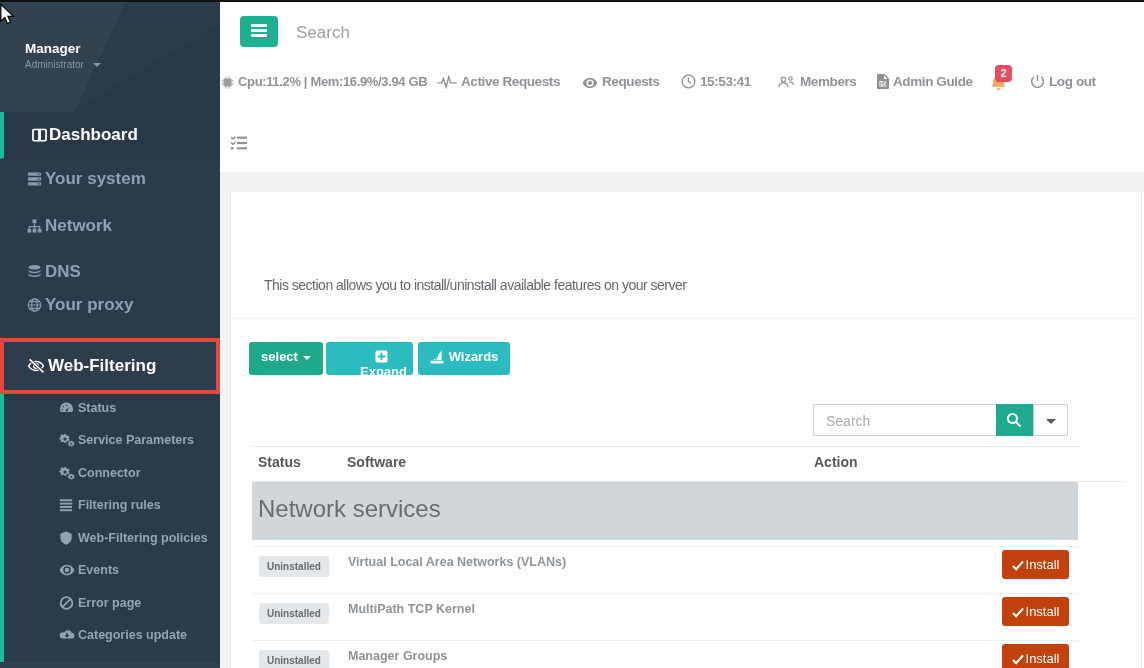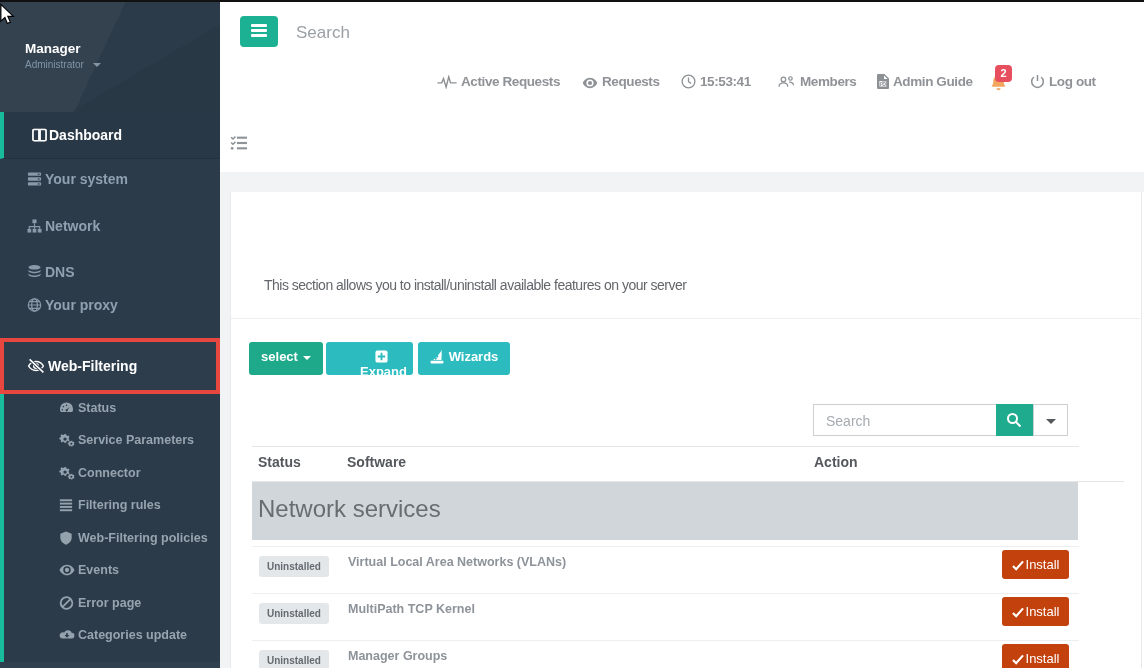--- a/index.html
+++ b/index.html
@@ -18,21 +18,21 @@
   background:linear-gradient(115deg, rgba(255,255,255,0.03) 46%, rgba(0,0,0,0.02) 46%); }
 #userarea .poly2 { position:absolute; left:0; top:0; width:220px; height:113px;
   clip-path:polygon(100% 20%, 100% 100%, 30% 100%); background:rgba(0,0,0,0.05); }
 #uname { position:absolute; left:25px; top:39px; font-size:13.5px; font-weight:bold; color:#fff; }
 #urole { position:absolute; left:25px; top:57px; font-size:10px; color:#8095a9; }
 #urole .caret { display:inline-block; width:0; height:0; border-left:4px solid transparent;
   border-right:4px solid transparent; border-top:4px solid #8496a5; margin-left:6px; vertical-align:middle; }
 
 .mitem { position:absolute; left:0; width:220px; height:46px; }
 .mitem .lab { position:absolute; left:45px; top:50%; transform:translateY(-50%);
-  font-size:14px; font-weight:bold; color:#8fa0b0; white-space:nowrap; }
+  font-size:17px; font-weight:bold; color:#8fa0b0; white-space:nowrap; }
 .mitem svg { position:absolute; left:27px; top:50%; transform:translateY(-50%); }
 .mitem.active .lab { color:#fff; }
 
 #mi-dash { top:110px; height:47px; background:#293847; border-left:4px solid #18bc9c; border-bottom:1px solid #243240; }
 #mi-dash svg { left:28px; }
 #mi-sys  { top:154px; }
 #mi-net  { top:201px; }
 #mi-dns  { top:247px; }
 #mi-proxy{ top:280px;text-decoration:underline; }
 #mi-webf { top:341px; background:#2e3d4c; }
@@ -273,20 +273,33 @@
   </div>
 
   <div class="abs" id="navbar">
     <div id="hamb">
         <div class="b b1"></div>
         <div class="b b2"></div>
         <div class="b b3"></div>
       </div>
     <div id="searchph">Search</div>
 
+    <div class="stat" id="st-cpu"><svg width="13" height="13" viewBox="0 0 16 16">
+          <g fill="#9b9ea1">
+            <rect x="3" y="3" width="10" height="10" rx="1"></rect>
+            <rect x="5.5" y="0.5" width="1.4" height="2.5"></rect>
+            <rect x="9.1" y="0.5" width="1.4" height="2.5"></rect>
+            <rect x="5.5" y="13" width="1.4" height="2.5"></rect>
+            <rect x="9.1" y="13" width="1.4" height="2.5"></rect>
+            <rect x="0.5" y="5.5" width="2.5" height="1.4"></rect>
+            <rect x="0.5" y="9.1" width="2.5" height="1.4"></rect>
+            <rect x="13" y="5.5" width="2.5" height="1.4"></rect>
+            <rect x="13" y="9.1" width="2.5" height="1.4"></rect>
+          </g>
+        </svg>Cpu:11.2% | Mem:16.9%/3.94 GB</div>
     <div class="stat" id="st-act"><svg width="20" height="14" viewBox="0 0 22 16">
           <path fill="none" stroke="#8d9194" stroke-width="1.6" d="M0 9h5l2-5 3 10 3-12 2 7h7"></path>
         </svg>Active Requests</div>
     <div class="stat" id="st-req"><svg width="16" height="12" viewBox="0 0 18 14">
           <g fill="#8d9194">
             <path d="M9 1C4.8 1 1.7 4.3 0.6 7 1.7 9.7 4.8 13 9 13s7.3-3.3 8.4-6C16.3 4.3 13.2 1 9 1zm0 10.2A4.2 4.2 0 1 1 9 2.8a4.2 4.2 0 0 1 0 8.4z"></path>
             <circle cx="9" cy="7" r="2.4"></circle>
           </g>
         </svg>Requests</div>
     <div class="stat" id="st-clock"><svg width="15" height="15" viewBox="0 0 16 16">

